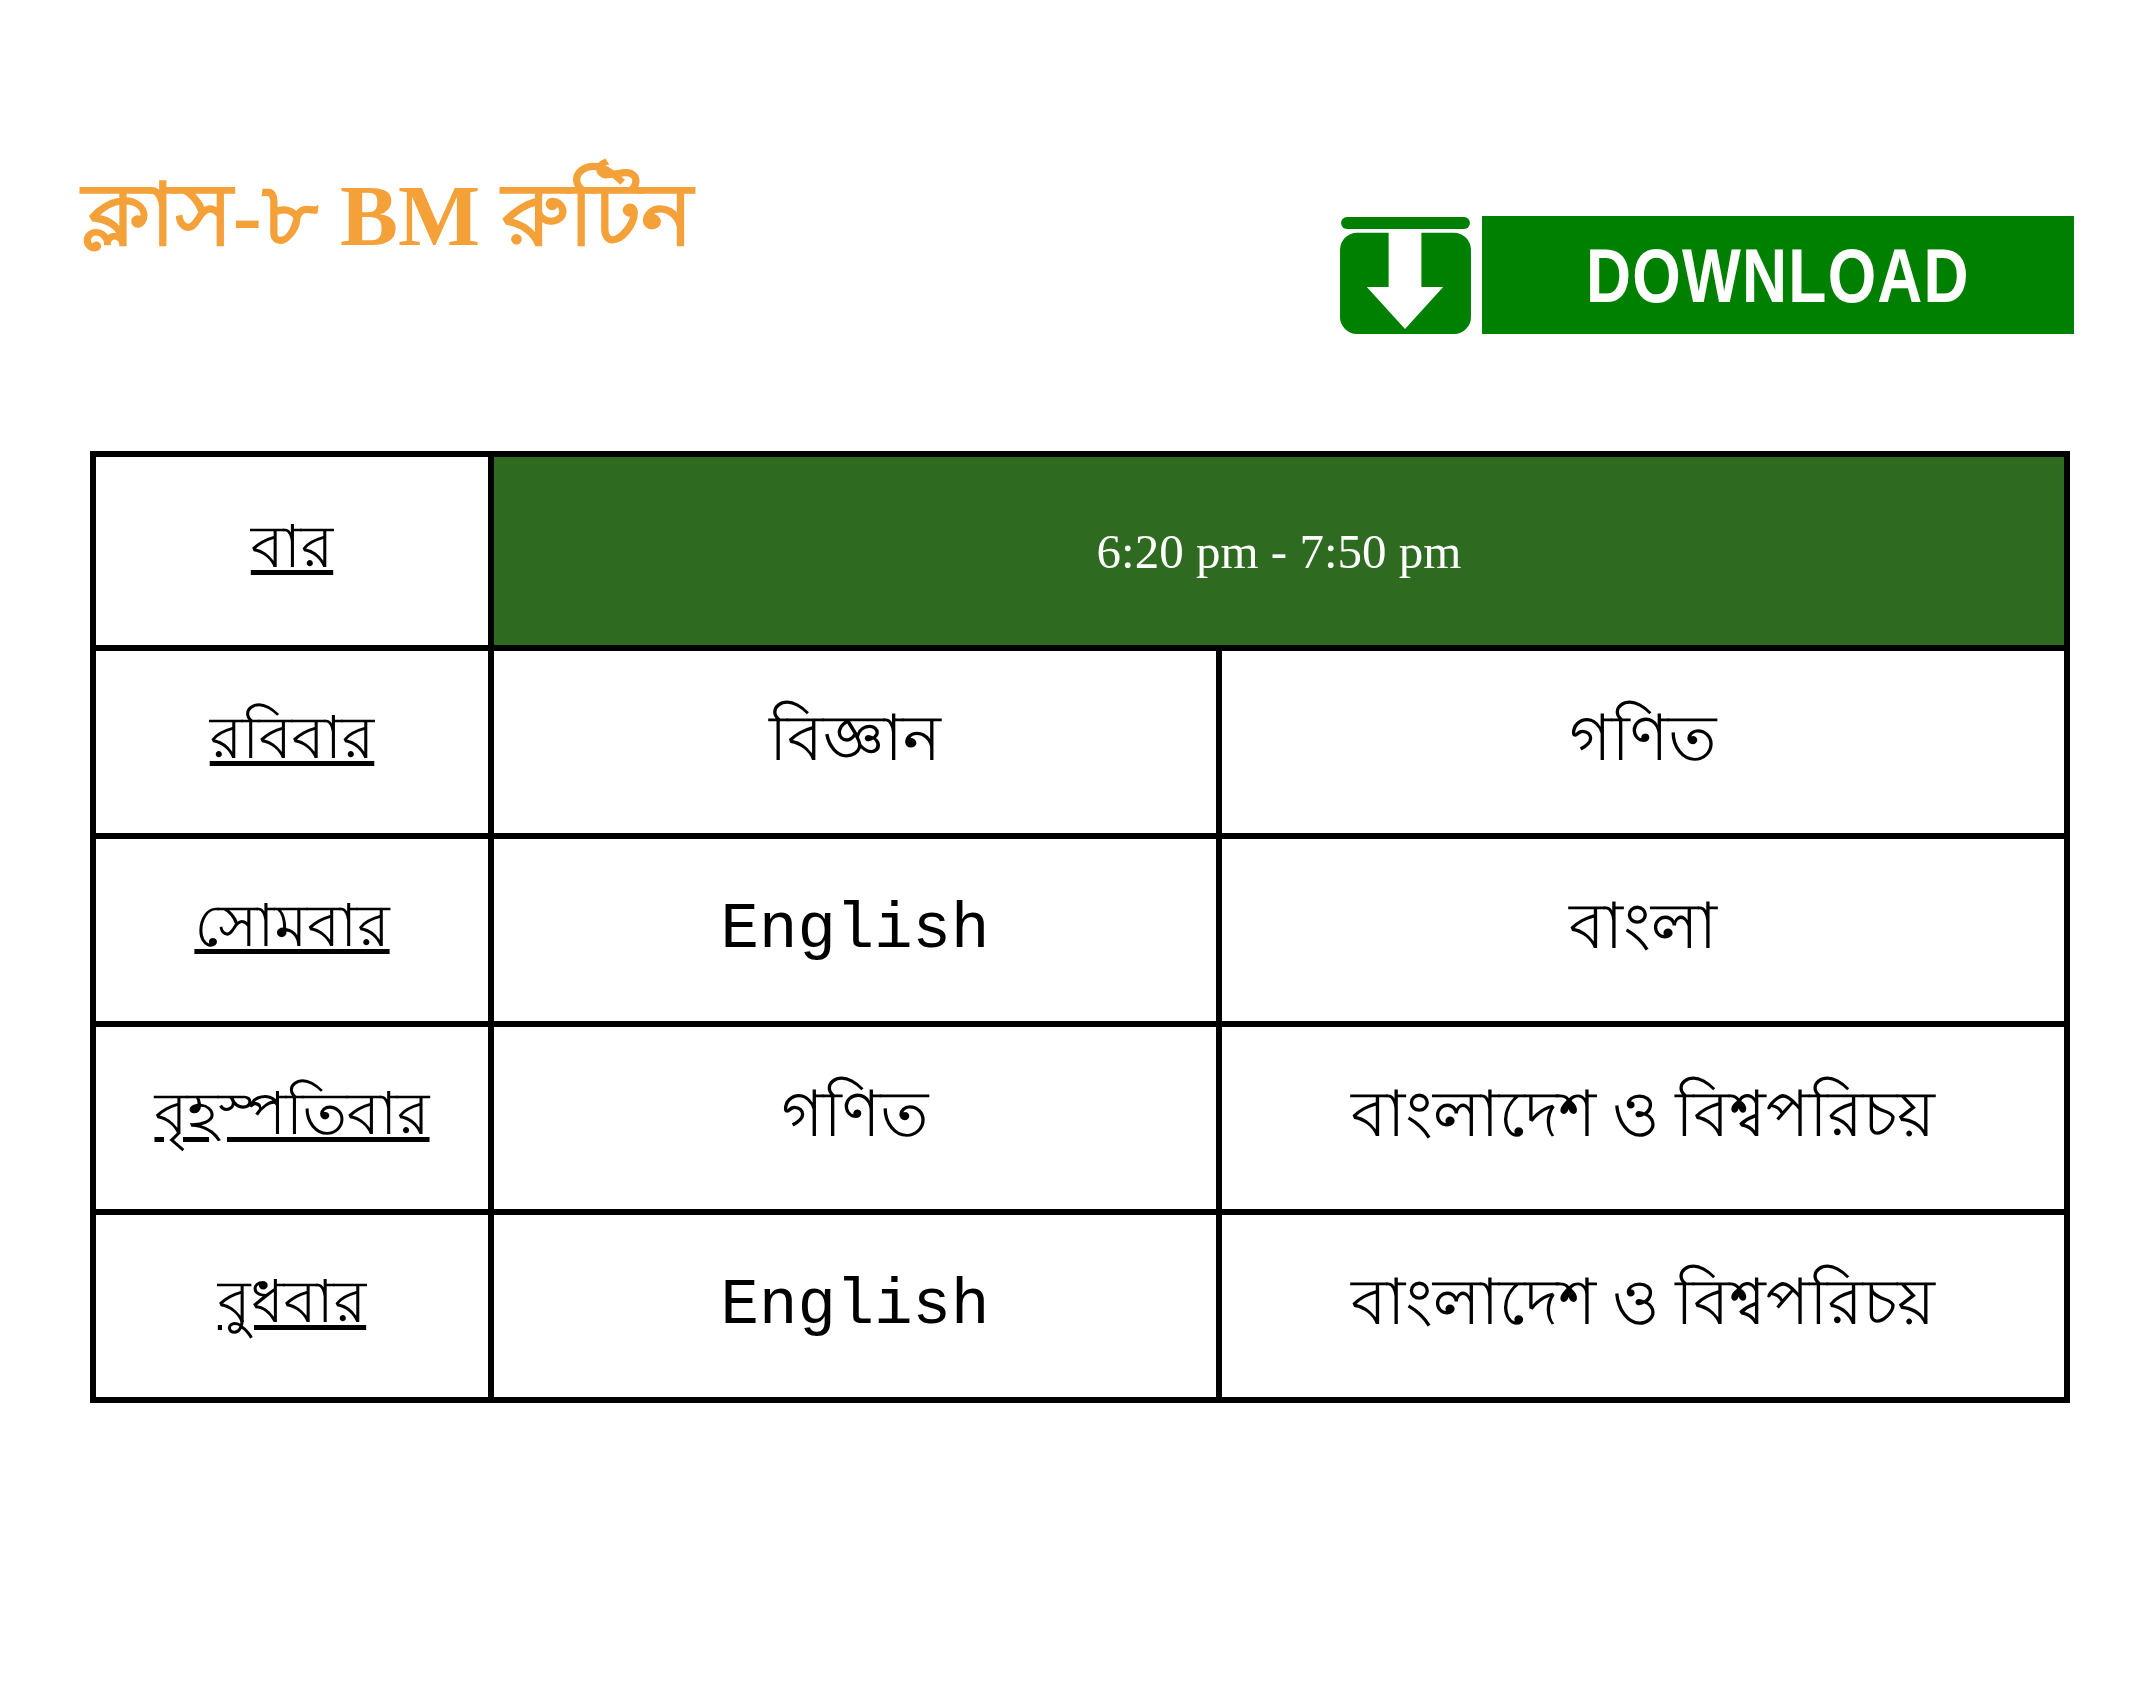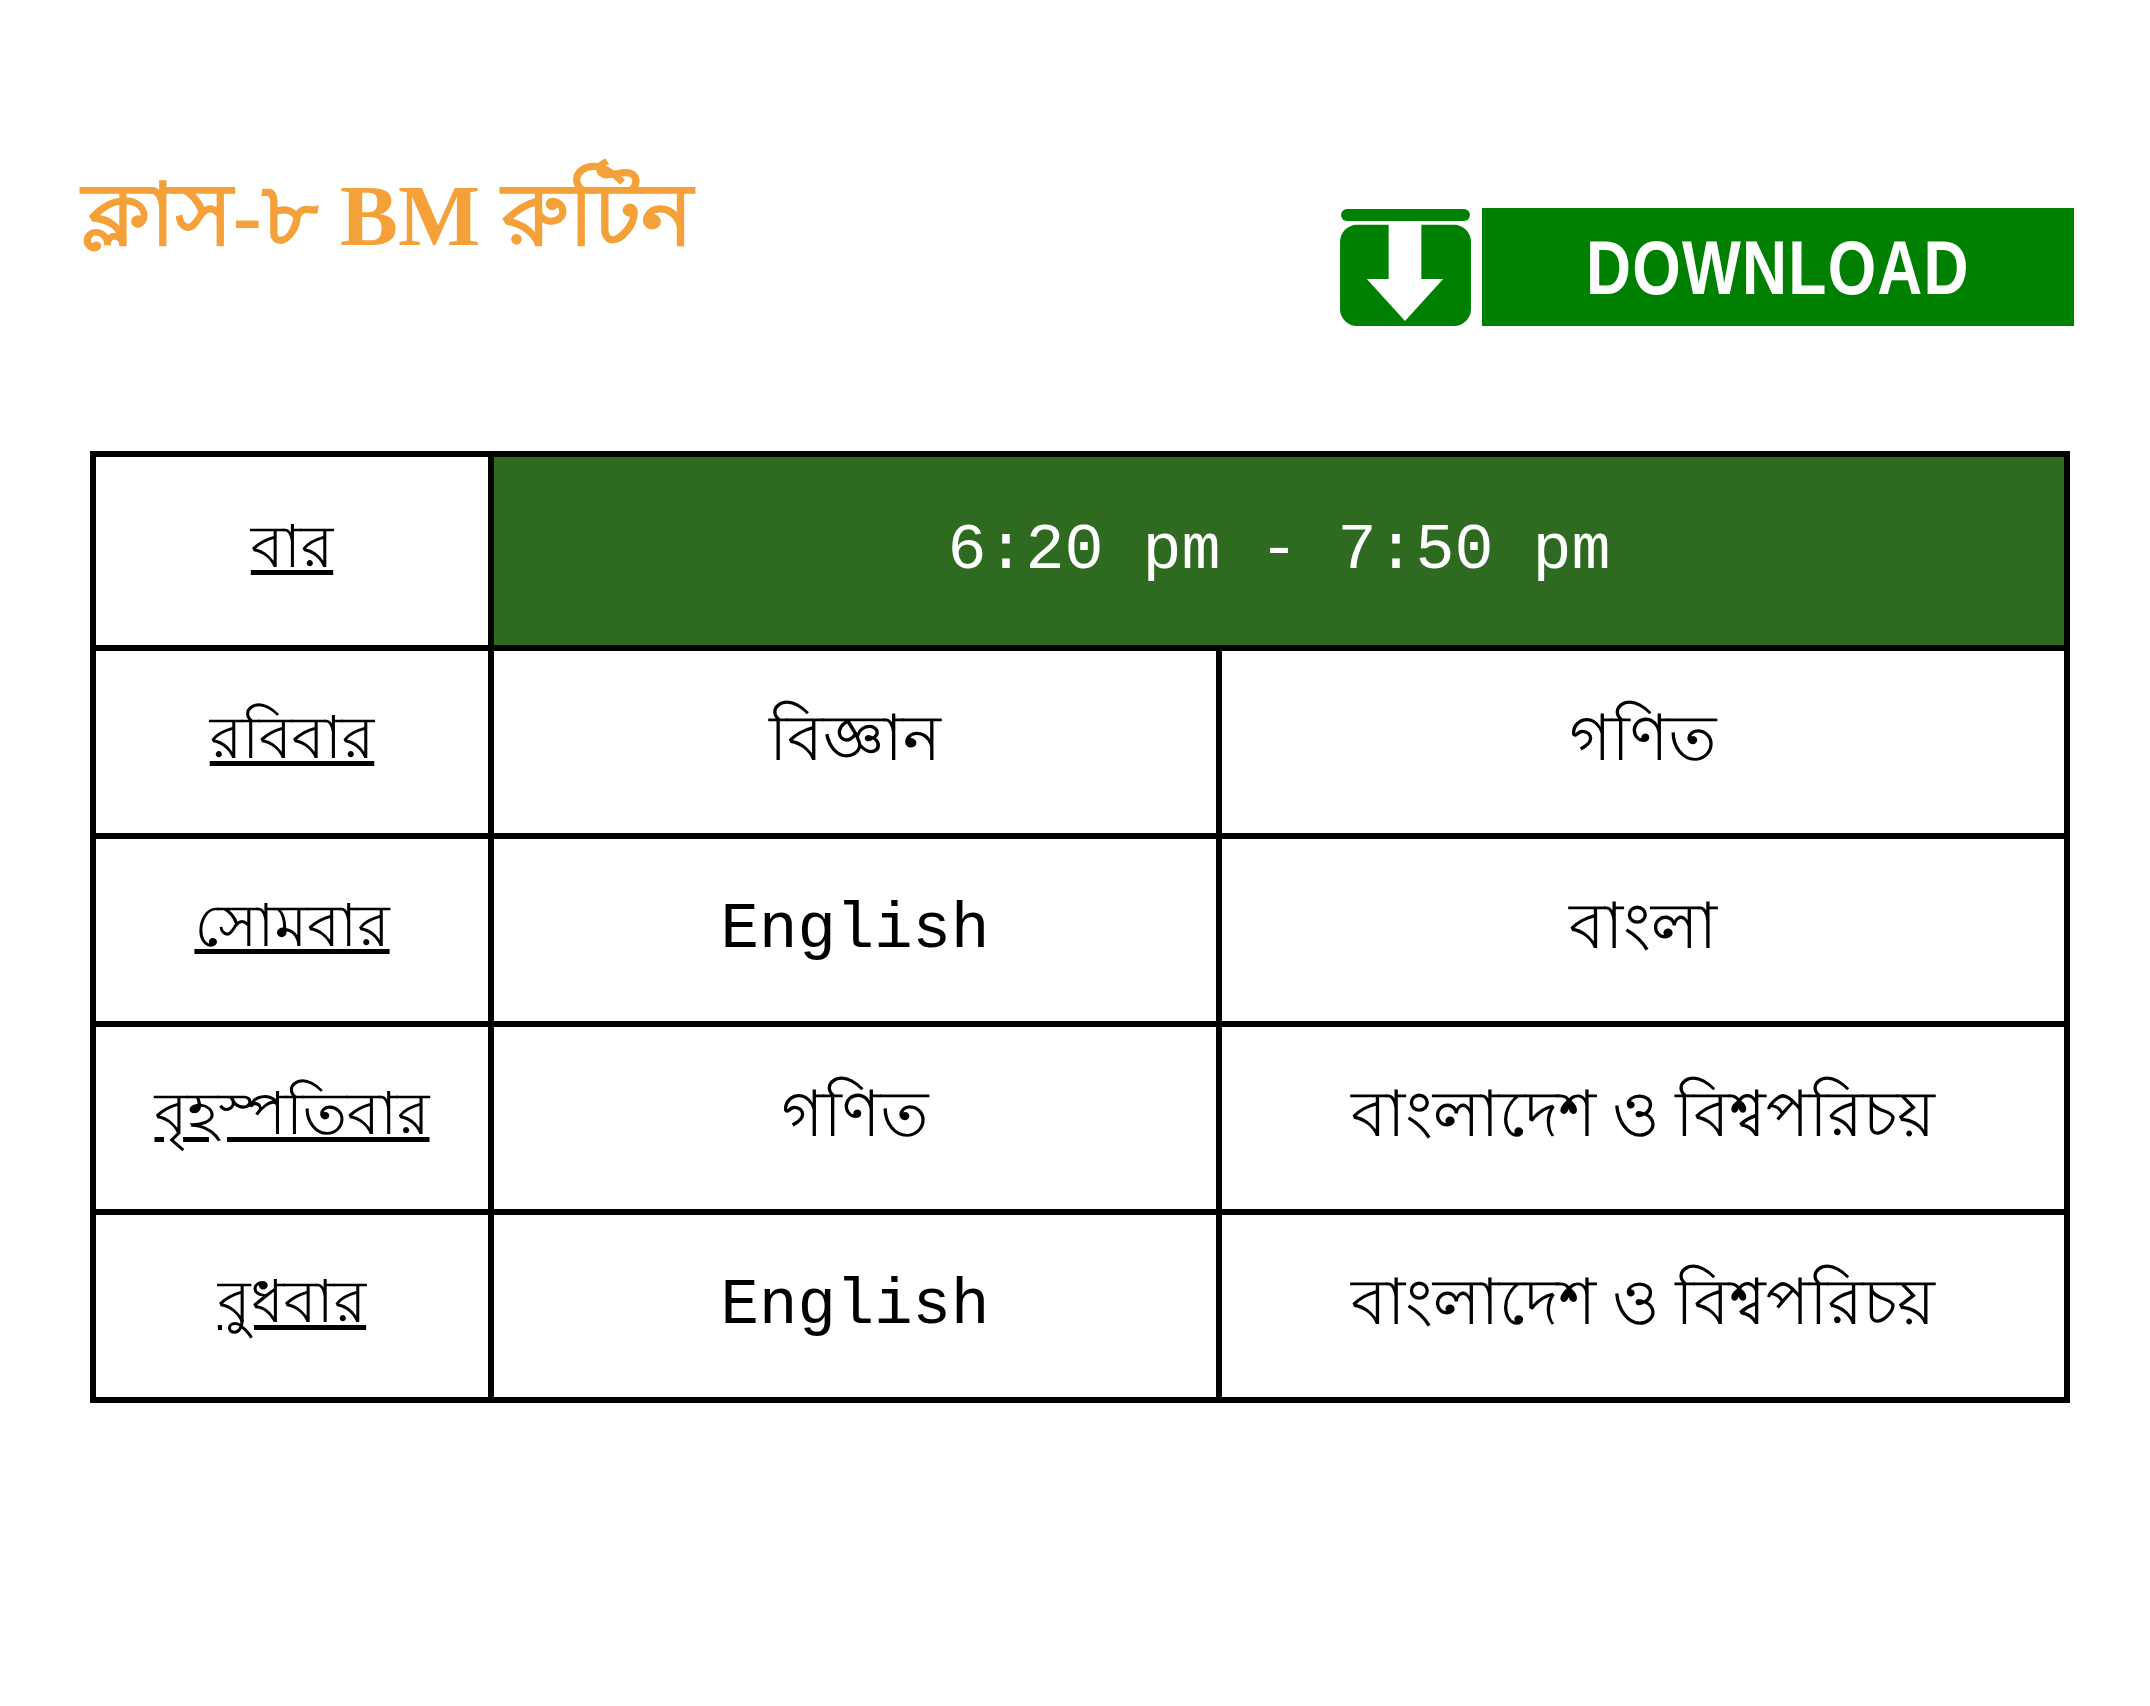--- a/index.html
+++ b/index.html
@@ -28,21 +28,21 @@
     font-weight: bold;
     color: #F5A139;
     font-family: "Liberation Serif", "DejaVu Serif", serif;
     white-space: nowrap;
   }
 
   
   .download-group {
     position: absolute;
     left: 1337px;
-    top: 208px;
+    top: 216px;
     display: flex;
     align-items: stretch;
     gap: 8px;
     cursor: pointer;
   }
   .download-icon-box {
     width: 137px;
     height: 119px;
     flex: 0 0 auto;
   }
@@ -94,23 +94,23 @@
     font-family: "Liberation Serif", "DejaVu Serif", serif;
     white-space: nowrap;
   }
   .subject-cell.latin {
     font-family: Liberation Mono, monospace;
     font-weight: normal;
   }
   .time-cell {
     background: #2E6B20 !important;
     color: #ffffff !important;
-    font-size: 65px;
+    font-size: 49px;
     font-weight: normal;
-    font-family: Liberation Mono, monospace;
+    font-family: Liberation Serif, serif;
     white-space: nowrap;
   }
 </style>
 </head>
 <body>
 
 <div class="page">
 
   <div class="page-title">ক্লাস-৮ BM রুটিন</div>
 

